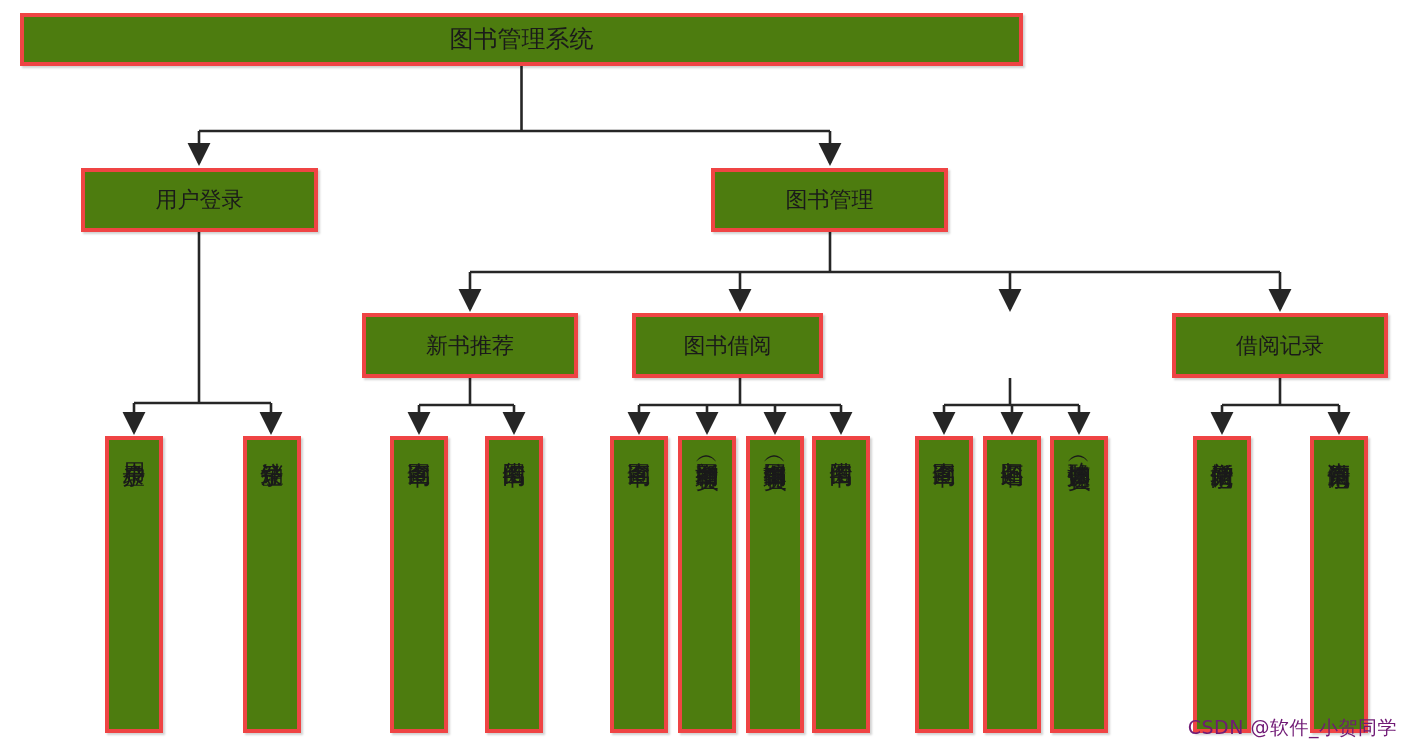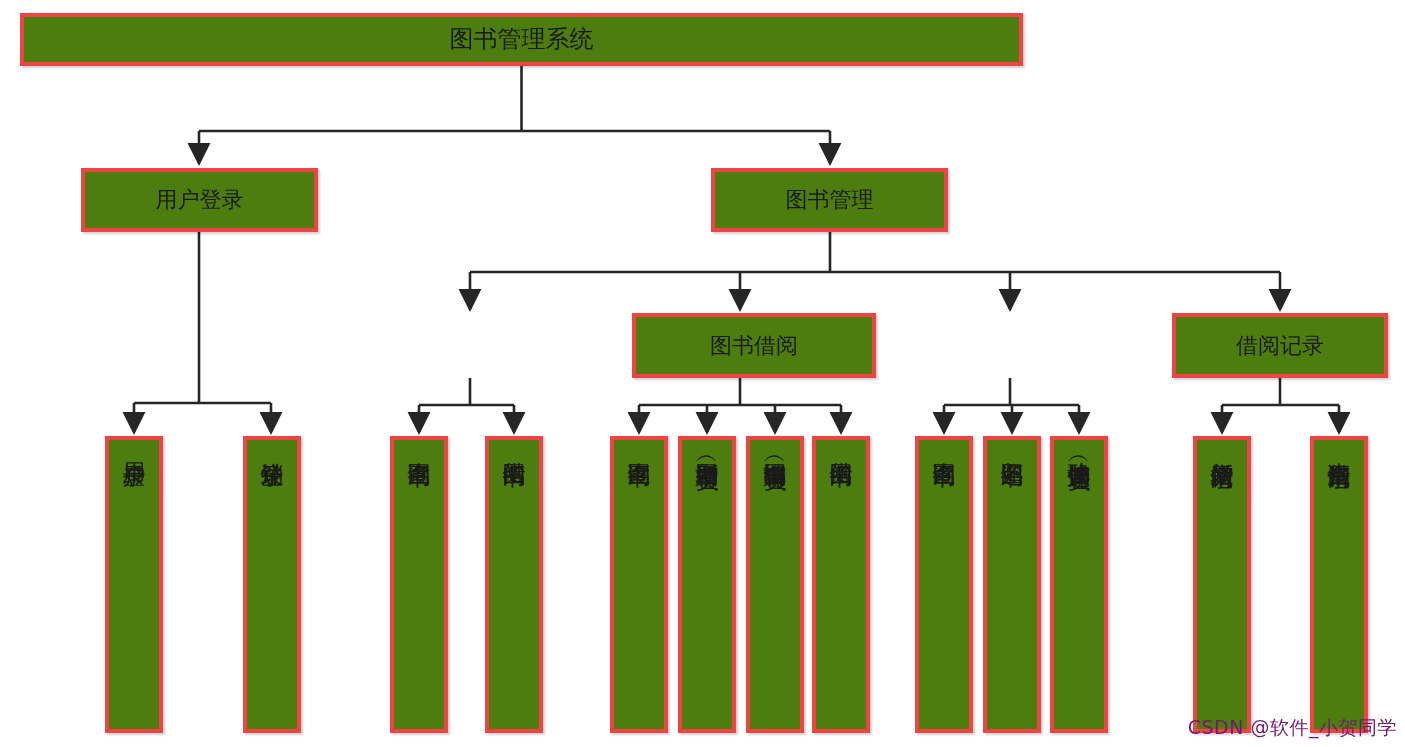--- a/index.html
+++ b/index.html
@@ -146,22 +146,25 @@
   </div>
 
   <div class="node-box node-l2" style="left:81px; top:168px; width:237px; height:64px;">
     <span class="node-label">用户登录</span>
   </div>
 
   <div class="node-box node-l2" style="left:711px; top:168px; width:237px; height:64px;">
     <span class="node-label">图书管理</span>
   </div>
 
-
-  <div class="node-box node-l3" style="left:632px; top:313px; width:244px; height:65px;">
+  <div class="node-box node-l3" style="left:362px; top:313px; width:216px; height:65px;">
+    <span class="node-label">新书推荐</span>
+  </div>
+
+  <div class="node-box node-l3" style="left:632px; top:313px; width:191px; height:65px;">
     <span class="node-label">图书借阅</span>
   </div>
 
 
   <div class="node-box node-l3" style="left:1172px; top:313px; width:216px; height:65px;">
     <span class="node-label">借阅记录</span>
   </div>
 
   <div class="node-box node-leaf" style="left:105px; top:436px; width:58px; height:297px;">
     <span class="node-label">用户登录</span>

